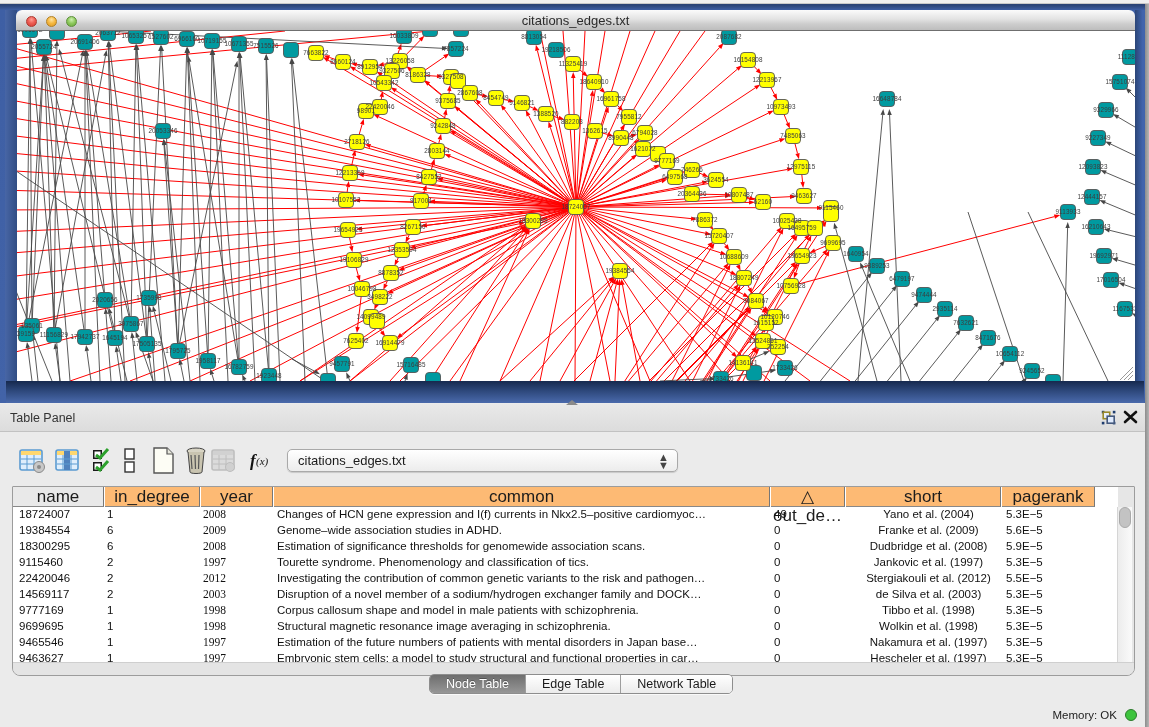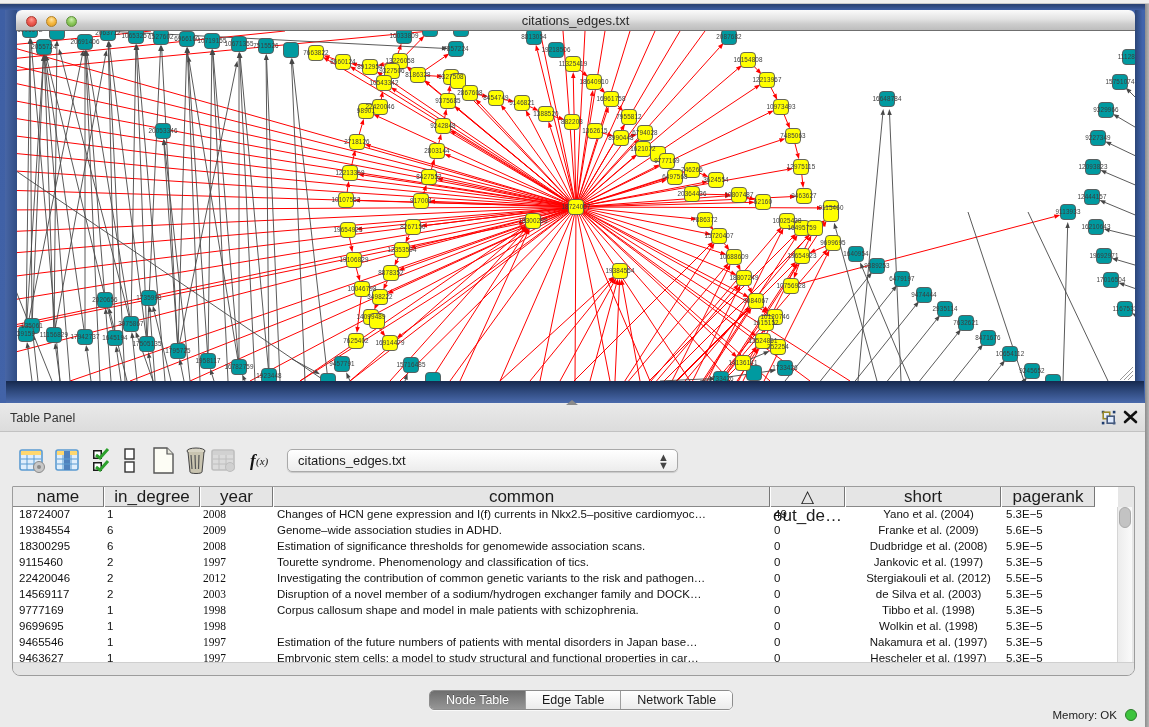--- a/index.html
+++ b/index.html
@@ -33,37 +33,37 @@
 .combo { position:absolute; left:287px; top:46px; width:391px; height:23px;
    border:1px solid #a9a9a9; border-radius:5px;
    background:linear-gradient(180deg,#ffffff,#ececec); box-shadow:0 1px 1px rgba(0,0,0,.15);
    font-size:13px; color:#1a1a1a; line-height:22px; padding-left:10px; }
 .spin { position:absolute; right:8px; top:3px; font-size:11px; color:#444; line-height:8px; }
 .tablewrap { position:absolute; left:12px; top:83px; width:1123px; height:190px;
    border:1px solid #9c9c9c; border-radius:1px 1px 8px 8px; background:#e6e6e6; overflow:hidden; }
 .tbodybg { position:absolute; left:0; top:0; width:1105px; height:175px; background:#fff; }
 .thead { position:absolute; left:0; top:0; height:20px; width:1105px; background:#fff; font-size:17px; color:#1c1c1c; }
 .th { position:absolute; top:0; height:20px; line-height:19px; text-align:center;
-   background:#e5e5e5; border-right:1px solid #777; border-bottom:1px solid #888; }
+   background:#fdba74; border-right:1px solid #777; border-bottom:1px solid #888; }
 .th.gray { background:#e9e9e9; }
 .rows { position:absolute; left:0; top:20px; width:1105px; height:156px; overflow:hidden; font-size:11.5px; color:#111; }
 .tr { position:relative; height:16px; line-height:15px; white-space:nowrap; }
 .tr div { position:absolute; top:0; overflow:hidden; }
 .c0 { left:6px; width:95px; } .c1 { left:94px; width:90px; }
 .c2 { left:190px; width:70px;font-family:Liberation Serif, serif; } .c3 { left:264px; width:490px; }
 .c4 { left:761px; width:70px; } .c5 { left:833px; width:165px; text-align:center; }
 .c6 { left:993px; width:95px; }
 .vsb { position:absolute; right:2px; top:20px; width:15px; height:155px;
    background:linear-gradient(90deg,#ececec,#fafafa); border-left:1px solid #d5d5d5; }
 .vthumb { position:absolute; left:1px; top:0px; width:12px; height:21px;
    background:#c3c3c3; border:1px solid #a9a9a9; border-radius:6px; }
 .hsb { position:absolute; left:0; bottom:0; width:1123px; height:13px; background:#e4e4e4; border-top:1px solid #cfcfcf; }
 .seg { position:absolute; left:429px; top:271px; height:20px; border:1px solid #8d8d8d;
    border-radius:5px; overflow:hidden; font-size:12.5px; display:flex;
-   box-shadow:0 1px 0 rgba(255,255,255,.7);margin-top:16px; }
+   box-shadow:0 1px 0 rgba(255,255,255,.7); }
 .seg div { height:20px; line-height:19px; padding:0 16px; background:linear-gradient(180deg,#ffffff,#e9e9e9); color:#1a1a1a; border-right:1px solid #9e9e9e; }
 .seg div.on { background:linear-gradient(180deg,#6e6e6e,#9b9b9b); color:#fff; text-shadow:0 -1px 0 rgba(0,0,0,.3); }
 .seg div:last-child { border-right:none; }
 .mem { position:absolute; right:32px; top:306px; font-size:11.5px; color:#222; }
 .dot { position:absolute; right:12px; top:306px; width:12px; height:12px; border-radius:50%;
    background:#3ec43e; border:1.5px solid #2c7b2c; }
 .ficon { position:absolute; left:1101px; top:6px; width:16px; height:16px; }
 .xicon { position:absolute; left:1123px; top:5px; width:15px; height:16px; }
 </style></head>
 <body>
@@ -1013,20 +1013,21 @@
           <div class="c2">1998</div>
           <div class="c3">Corpus callosum shape and model in male patients with schizophrenia.</div>
           <div class="c4">0</div>
           <div class="c5">Tibbo et al. (1998)</div>
           <div class="c6">5.3E−5</div>
         </div>
         <div class="tr">
           <div class="c0">9699695</div>
           <div class="c1">1</div>
           <div class="c2">1998</div>
+          <div class="c3">Structural magnetic resonance image averaging in schizophrenia.</div>
           <div class="c4">0</div>
           <div class="c5">Wolkin et al. (1998)</div>
           <div class="c6">5.3E−5</div>
         </div>
         <div class="tr">
           <div class="c0">9465546</div>
           <div class="c1">1</div>
           <div class="c2">1997</div>
           <div class="c3">Estimation of the future numbers of patients with mental disorders in Japan base…</div>
           <div class="c4">0</div>

